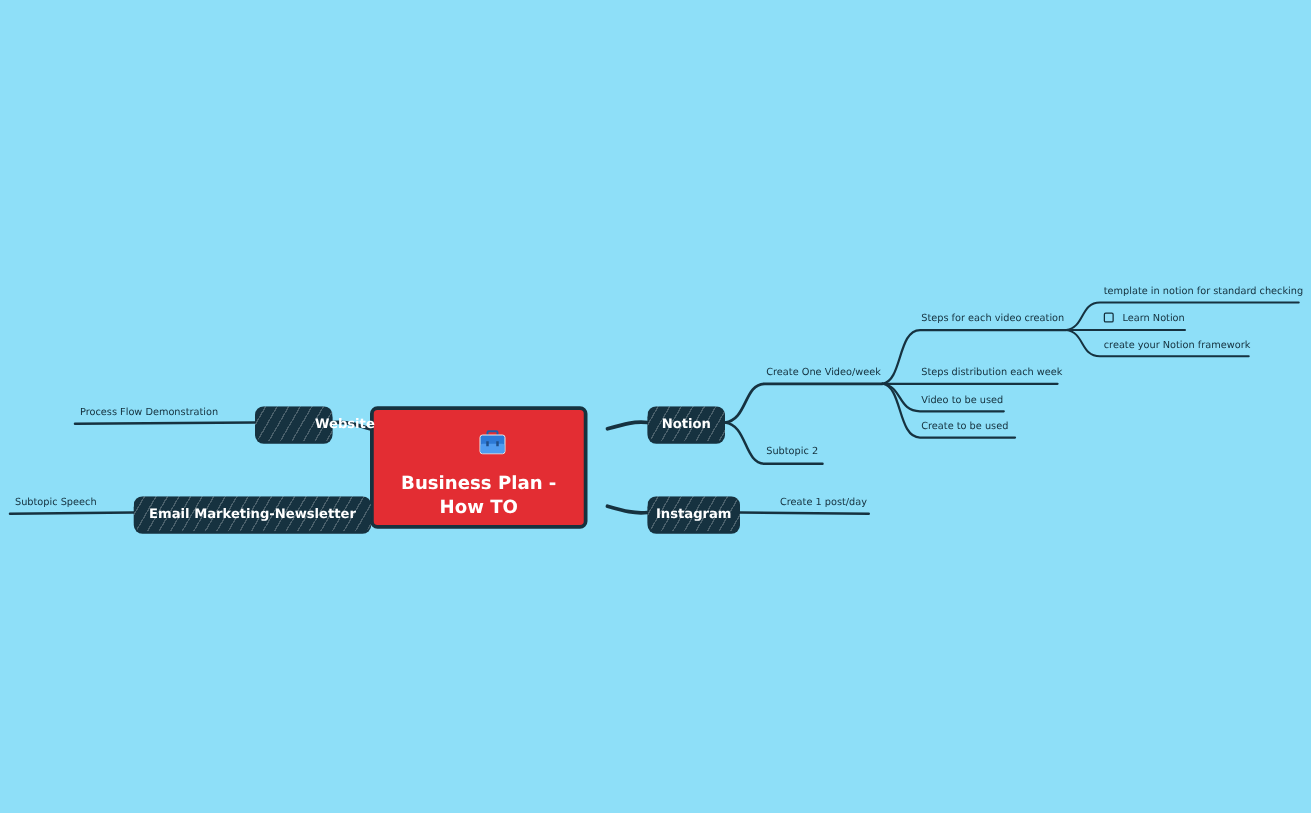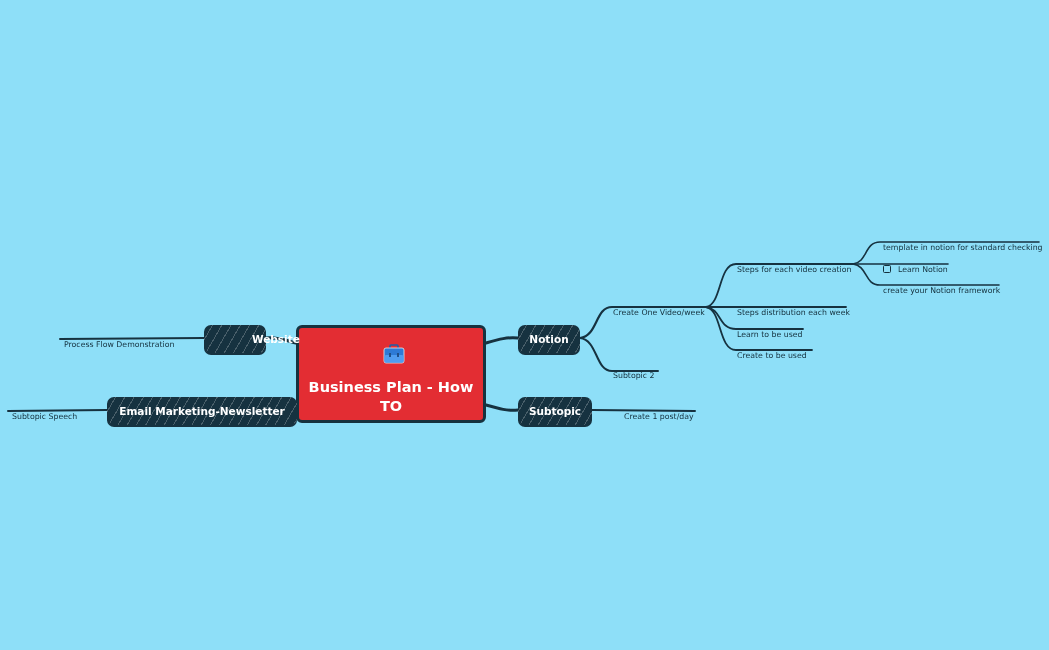--- a/index.html
+++ b/index.html
@@ -5,21 +5,21 @@
   html, body { margin:0; padding:0; }
   body {
     width:1049px; height:650px; overflow:hidden; position:relative;
     background:#8edff8;
     font-family:"DejaVu Sans", sans-serif;
     color:#14303d;
   }
   #canvas { position:absolute; left:0; top:0; width:1049px; height:650px; }
   svg.links { position:absolute; left:0; top:0; width:1049px; height:650px; pointer-events:none; }
   .root {
-    position:absolute; left:296px; top:325px; width:190px; height:98px;
+    position:absolute; left:296px; top:325px; width:174px; height:98px;
     background:#e32d33; border:3px solid #16323f; border-radius:6px;
     box-sizing:border-box; text-align:center; cursor:pointer;
   }
   .root .brief {
     position:absolute; left:84px; top:16px; width:22px; height:20px;
   }
   .root .title {
     position:absolute; left:6px; right:6px; top:50px;
     font-family:"DejaVu Sans", sans-serif; font-weight:bold; font-size:14.5px;
     line-height:19px; color:#fff;
@@ -29,21 +29,20 @@
     background:#163240; border-radius:7px; color:#fff;
     font-weight:bold; font-size:10.5px; line-height:28px; text-align:center;
     cursor:pointer;
     background-image:repeating-linear-gradient(120deg, rgba(255,255,255,0) 0 7px, rgba(255,255,255,0.22) 7px 8px);
     box-shadow: 0 2px 0 #163240;
   }
   .main span { position:relative; }
   .sub {
     position:absolute; font-size:7.8px; color:#14303d; white-space:nowrap; cursor:pointer;
     line-height:10px;
-    margin-top:15px;
   }
   .sub .cb {
     display:inline-block; width:6px; height:6px; border:1.2px solid #14303d; border-radius:1.5px;
     vertical-align:-1px; margin-right:7px;
   }
 </style>
 </head>
 <body>
 
 <div id="canvas">
@@ -91,34 +90,34 @@
     <span>Website</span>
   </div>
   <div class="main" style="left:107px; top:397px; width:190px;">
     <span>Email Marketing-Newsletter</span>
   </div>
 
   <div class="main" style="left:518px; top:325px; width:62px;">
     <span>Notion</span>
   </div>
   <div class="main" style="left:518px; top:397px; width:74px;">
-    <span>Subtopic</span>
+    <span>Instagram</span>
   </div>
 
   <div class="sub" style="left:64px; top:325px;">Process Flow Demonstration</div>
   <div class="sub" style="left:12px; top:397px;">Subtopic Speech</div>
 
   <div class="sub" style="left:613px; top:293px;">Create One Video/week</div>
   <div class="sub" style="left:613px; top:356px;">Subtopic 2</div>
 
   <div class="sub" style="left:624px; top:397px;">Create 1 post/day</div>
 
   <div class="sub" style="left:737px; top:250px;">Steps for each video creation</div>
   <div class="sub" style="left:737px; top:293px;">Steps distribution each week</div>
-  <div class="sub" style="left:737px; top:315px;">Learn to be used</div>
+  <div class="sub" style="left:737px; top:315px;">Video to be used</div>
   <div class="sub" style="left:737px; top:336px;">Create to be used</div>
 
   <div class="sub" style="left:883px; top:228px;">template in notion for standard checking</div>
   <div class="sub" style="left:883px; top:250px;">
     <span class="cb"></span><span>Learn Notion</span>
   </div>
   <div class="sub" style="left:883px; top:271px;">create your Notion framework</div>
 
 </div>
 

